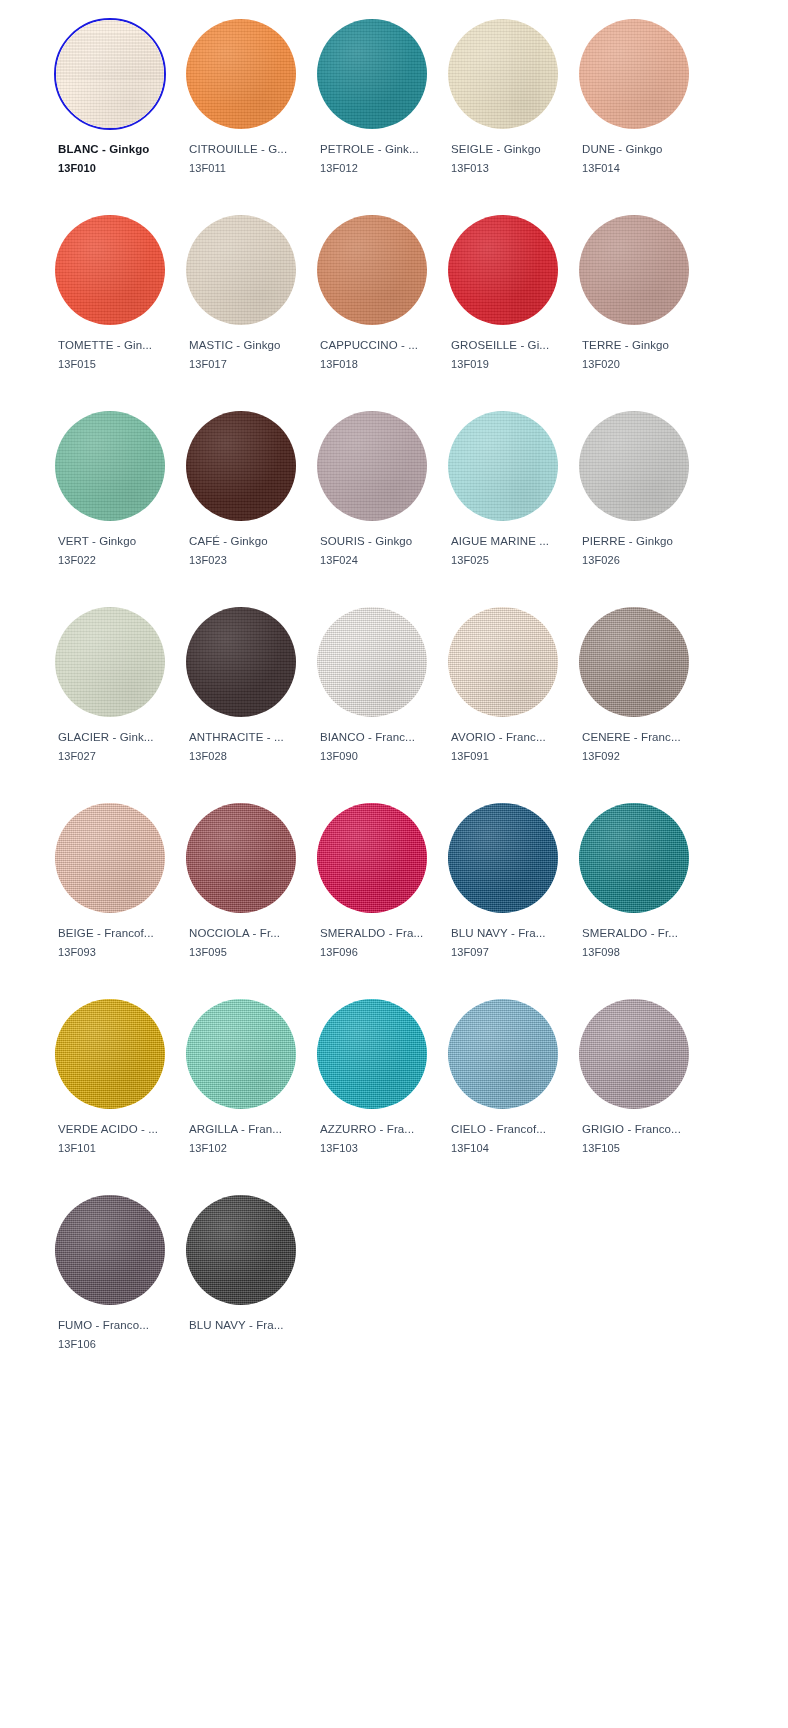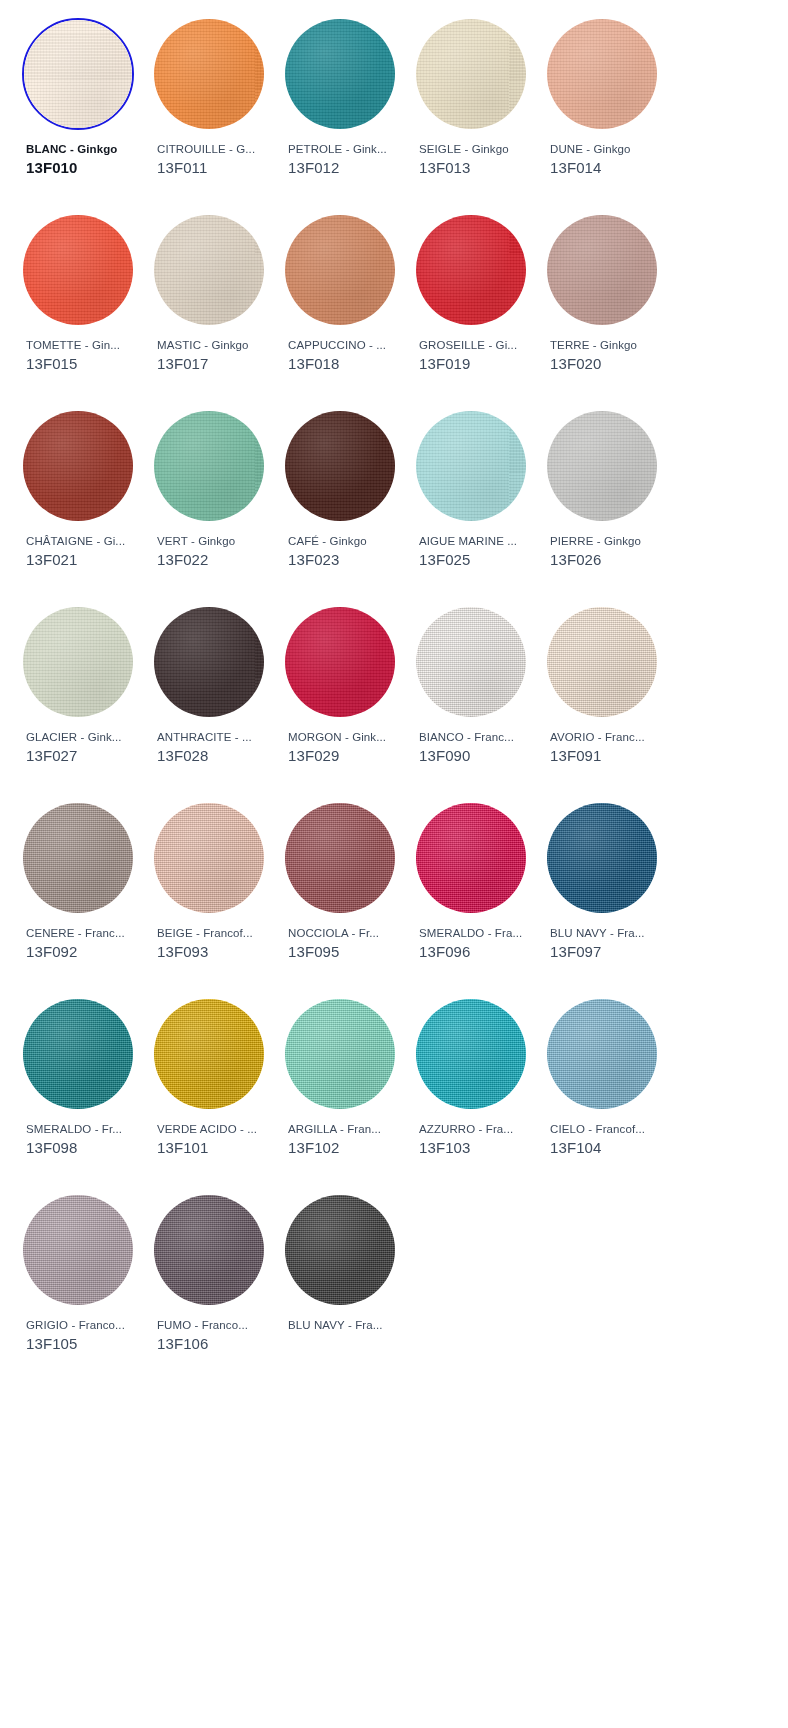--- a/index.html
+++ b/index.html
@@ -16,20 +16,21 @@
     overflow: hidden;
   }
 
   .swatch-grid {
     display: grid;
     grid-template-columns: repeat(5, 131px);
     grid-auto-rows: 196px;
     padding: 12px 12px 0 12px;
     column-gap: 0;
     row-gap: 0;
+    margin-left: 32px;
   }
 
   .swatch-item {
     width: 131px;
     height: 196px;
     display: flex;
     flex-direction: column;
     align-items: flex-start;
     cursor: pointer;
     position: relative;
@@ -99,21 +100,21 @@
     line-height: 14px;
     color: #3d4a5c;
     margin: 6px 0 0 14px;
     max-width: 108px;
     white-space: nowrap;
     overflow: hidden;
     text-overflow: ellipsis;
     letter-spacing: .1px;
   }
   .swatch-code {
-    font-size: 15px;
+    font-size: 11px;
     line-height: 14px;
     color: #3d4a5c;
     margin: 5px 0 0 14px;
     letter-spacing: .1px;
   }
   .swatch-item.selected .swatch-label,
   .swatch-item.selected .swatch-code {
     font-weight: bold;
     color: #11161f;
   }
@@ -218,50 +219,50 @@
         <div class="swatch-disc" style="background: rgb(192, 155, 147);">
           <div class="tex"></div>
           <div class="shade"></div>
         </div>
       </div>
       <div class="swatch-label">TERRE - Ginkgo</div>
       <div class="swatch-code">13F020</div>
     </div>
     <div class="swatch-item">
       <div class="swatch-disc-wrap">
-        <div class="swatch-disc" style="background: rgb(153, 53, 40);">
-          <div class="tex"></div>
-          <div class="shade"></div>
-        </div>
-      </div>
-      <div class="swatch-label">CHÂTAIGNE - Gi...</div>
-      <div class="swatch-code">13F021</div>
-    </div>
-    <div class="swatch-item">
-      <div class="swatch-disc-wrap">
         <div class="swatch-disc" style="background: rgb(118, 187, 161);">
           <div class="tex"></div>
           <div class="shade"></div>
         </div>
       </div>
       <div class="swatch-label">VERT - Ginkgo</div>
       <div class="swatch-code">13F022</div>
     </div>
     <div class="swatch-item">
       <div class="swatch-disc-wrap">
         <div class="swatch-disc" style="background: rgb(74, 34, 28);">
           <div class="tex"></div>
           <div class="shade"></div>
         </div>
       </div>
       <div class="swatch-label">CAFÉ - Ginkgo</div>
       <div class="swatch-code">13F023</div>
     </div>
     <div class="swatch-item">
       <div class="swatch-disc-wrap">
+        <div class="swatch-disc" style="background: rgb(182, 163, 168);">
+          <div class="tex"></div>
+          <div class="shade"></div>
+        </div>
+      </div>
+      <div class="swatch-label">SOURIS - Ginkgo</div>
+      <div class="swatch-code">13F024</div>
+    </div>
+    <div class="swatch-item">
+      <div class="swatch-disc-wrap">
         <div class="swatch-disc" style="background: rgb(167, 219, 219);">
           <div class="tex"></div>
           <div class="shade"></div>
         </div>
       </div>
       <div class="swatch-label">AIGUE MARINE ...</div>
       <div class="swatch-code">13F025</div>
     </div>
     <div class="swatch-item">
       <div class="swatch-disc-wrap">
@@ -288,30 +289,20 @@
         <div class="swatch-disc" style="background: rgb(61, 47, 48);">
           <div class="tex"></div>
           <div class="shade"></div>
         </div>
       </div>
       <div class="swatch-label">ANTHRACITE - ...</div>
       <div class="swatch-code">13F028</div>
     </div>
     <div class="swatch-item">
       <div class="swatch-disc-wrap">
-        <div class="swatch-disc" style="background: rgb(200, 19, 60);">
-          <div class="tex"></div>
-          <div class="shade"></div>
-        </div>
-      </div>
-      <div class="swatch-label">MORGON - Gink...</div>
-      <div class="swatch-code">13F029</div>
-    </div>
-    <div class="swatch-item">
-      <div class="swatch-disc-wrap">
         <div class="swatch-disc weave" style="background: rgb(244, 240, 236);">
           <div class="tex"></div>
           <div class="shade"></div>
         </div>
       </div>
       <div class="swatch-label">BIANCO - Franc...</div>
       <div class="swatch-code">13F090</div>
     </div>
     <div class="swatch-item">
       <div class="swatch-disc-wrap">

